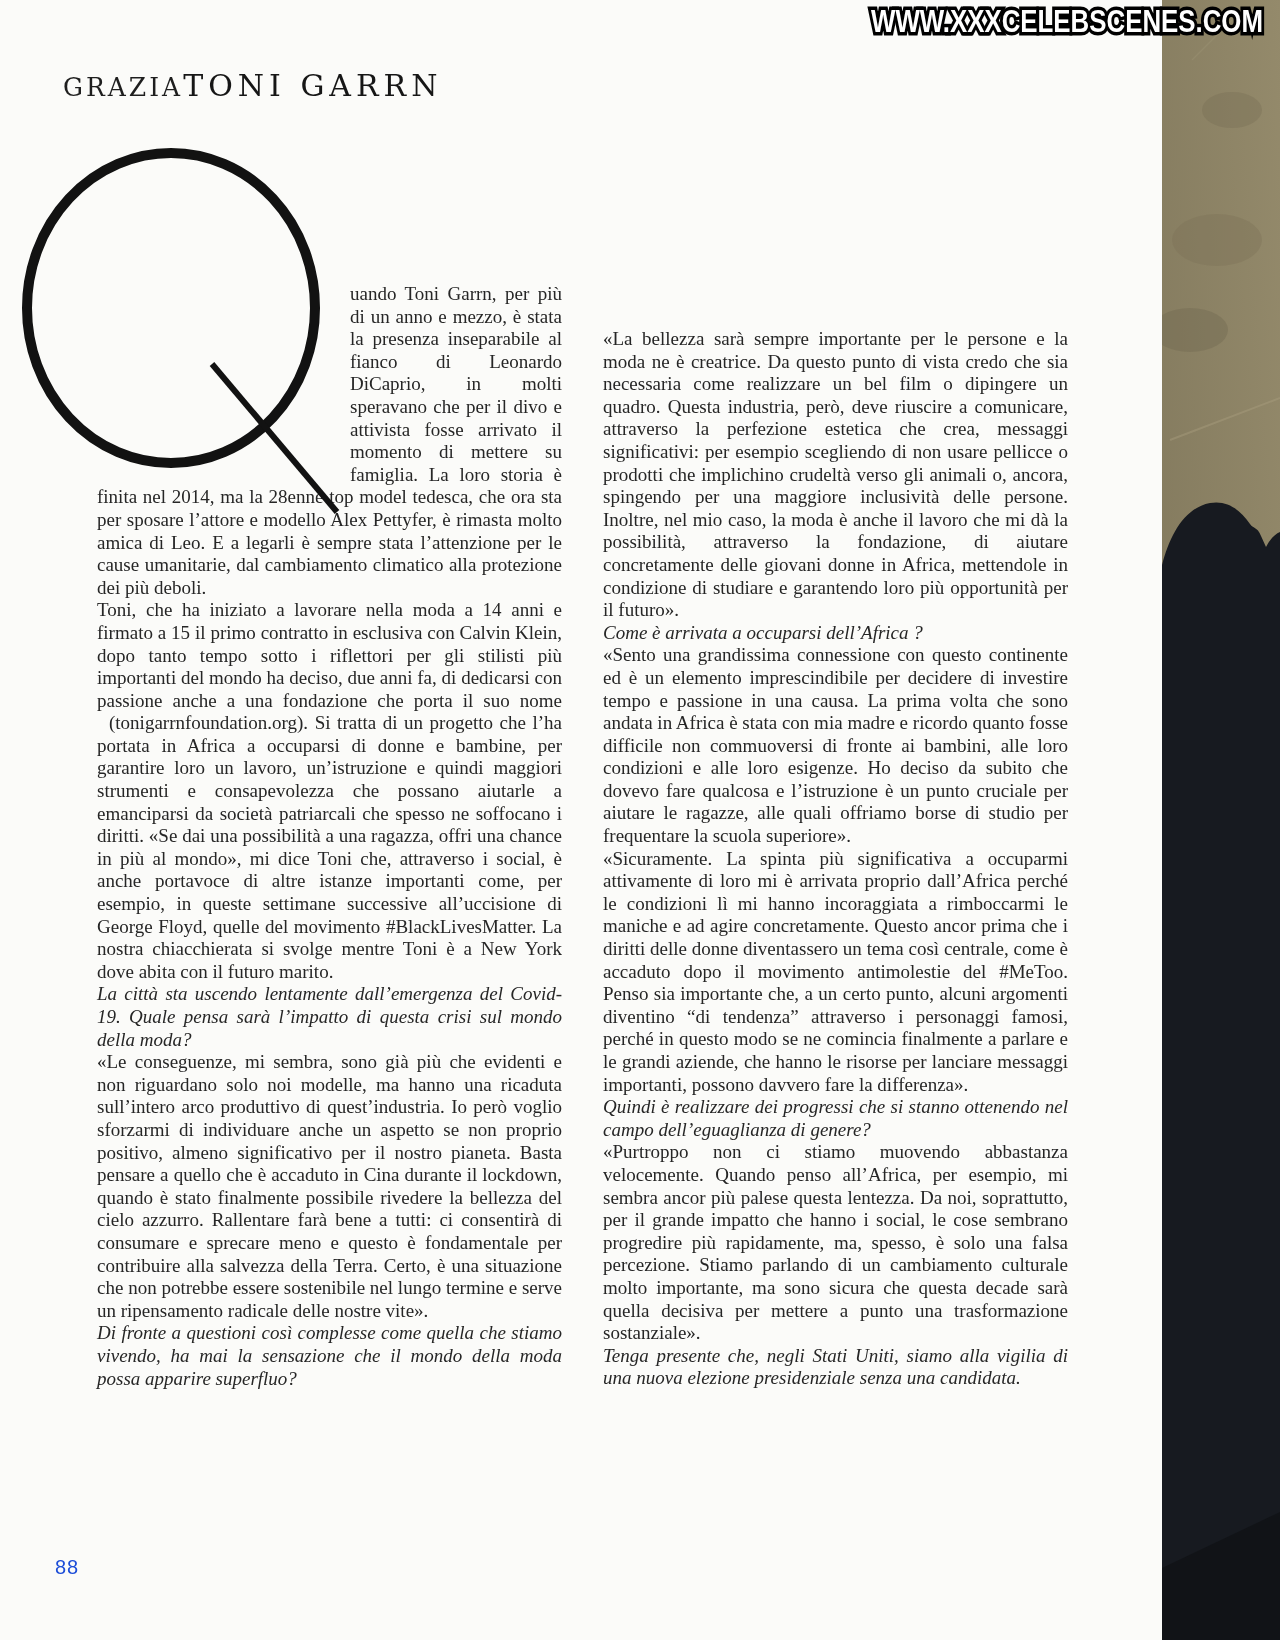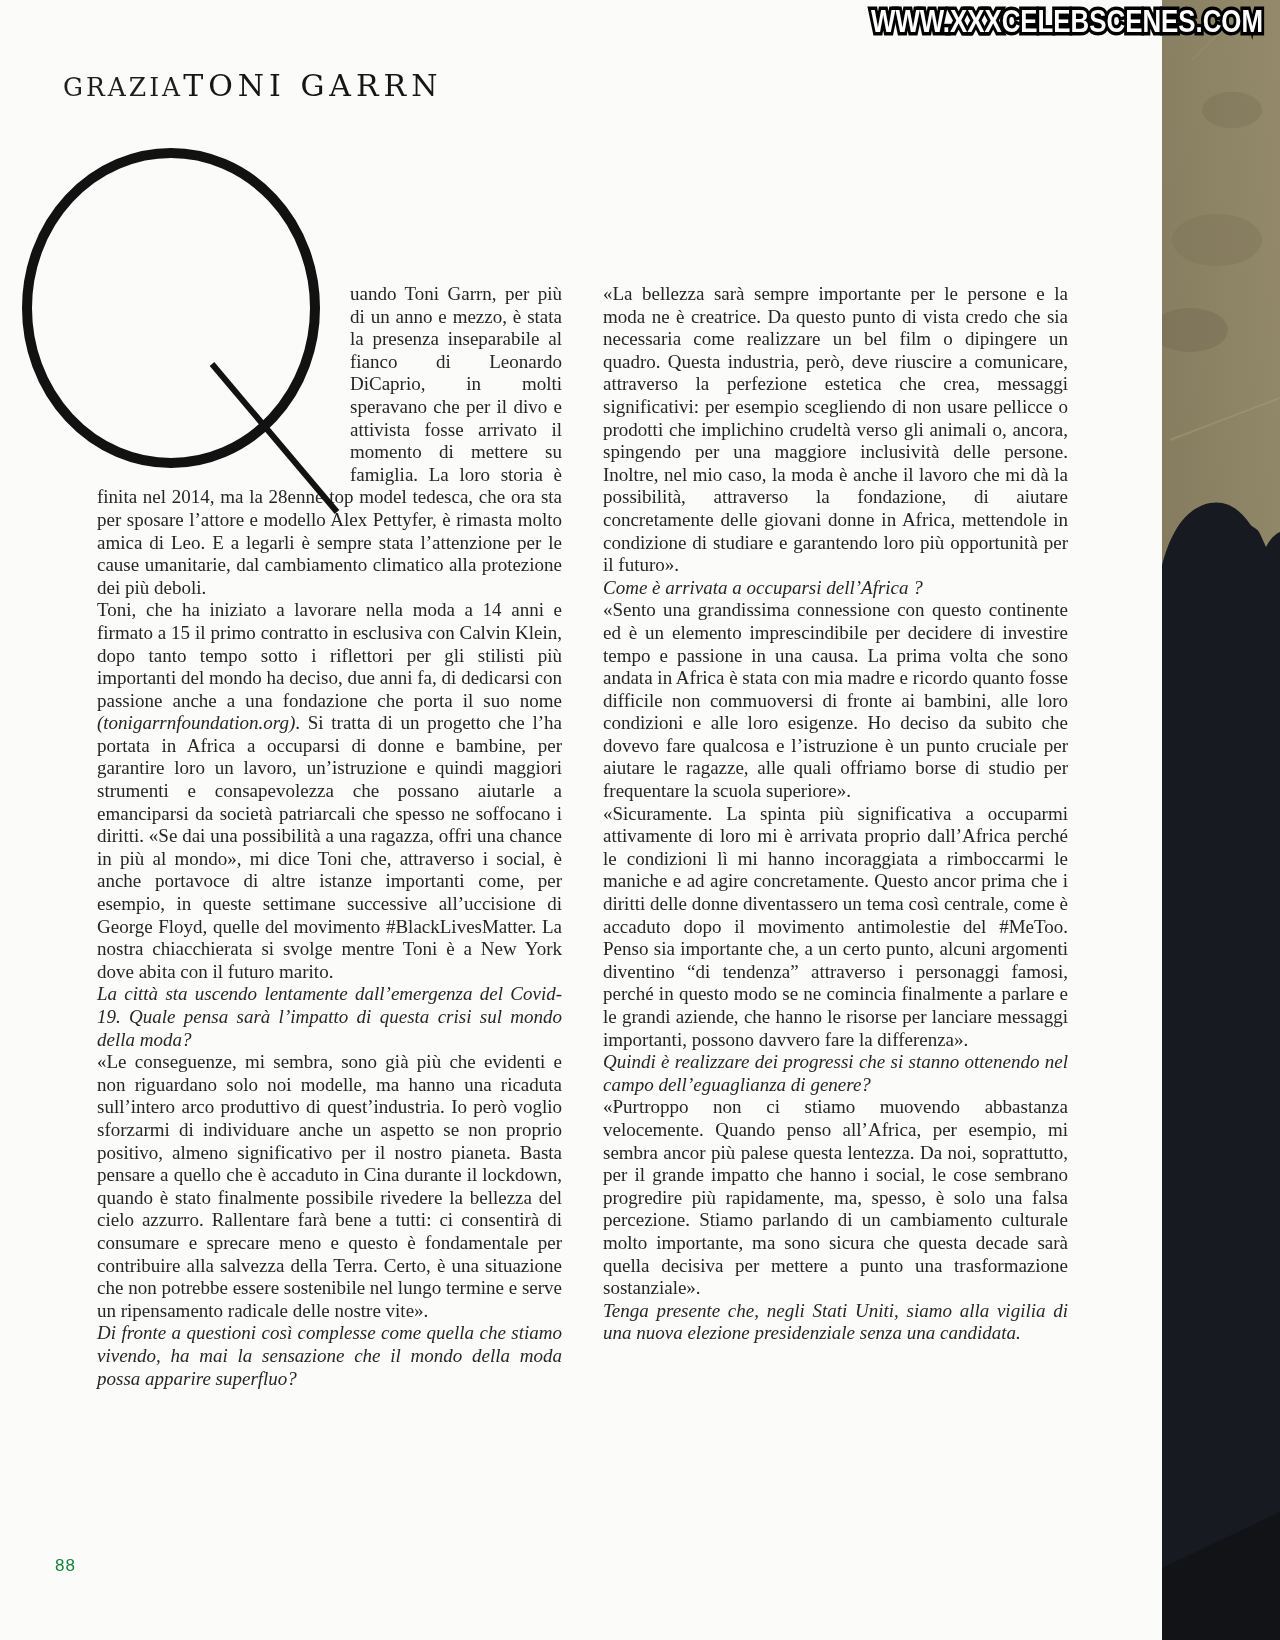--- a/index.html
+++ b/index.html
@@ -16,28 +16,28 @@
 
   .watermark{position:absolute;left:862px;top:0;width:410px;height:44px;z-index:30;}
 
   .photo-strip{position:absolute;right:0;top:0;width:118px;height:1640px;z-index:10;}
 
   .qcap-svg{position:absolute;left:16px;top:148px;z-index:5;}
 
   .col{position:absolute;top:283px;width:465px;font-size:19px;line-height:22.6px;
        text-align:justify;text-justify:inter-word;hyphens:auto;-webkit-hyphens:auto;}
   .col1{left:97px;}
-  .col2{left:603px;}
+  .col2{left:603px;margin-top:45px;}
   .col p{margin:0;padding:0;}
   .q{font-weight:normal;font-style:italic;}
-  .it{font-style:italic;}
+  .it{margin-left:12px;}
   .q-spacer{float:left;width:253px;height:186px;}
 
   .pagenum{position:absolute;left:55px;top:1556px;font-family:"Liberation Sans", sans-serif;
-           font-size:17px;color:#15803d;letter-spacing:1px;}
+           font-size:20px;color:#1d4ed8;letter-spacing:1px;}
 </style>
 </head>
 <body>
 
 <svg class="photo-strip" viewBox="0 0 118 1640" preserveAspectRatio="none" aria-hidden="true">
   <defs>
     <linearGradient id="wallGrad" x1="0" y1="1" x2="1" y2="0">
       <stop offset="0" stop-color="#7e755a"></stop>
       <stop offset="1" stop-color="#948a6b"></stop>
     </linearGradient>

